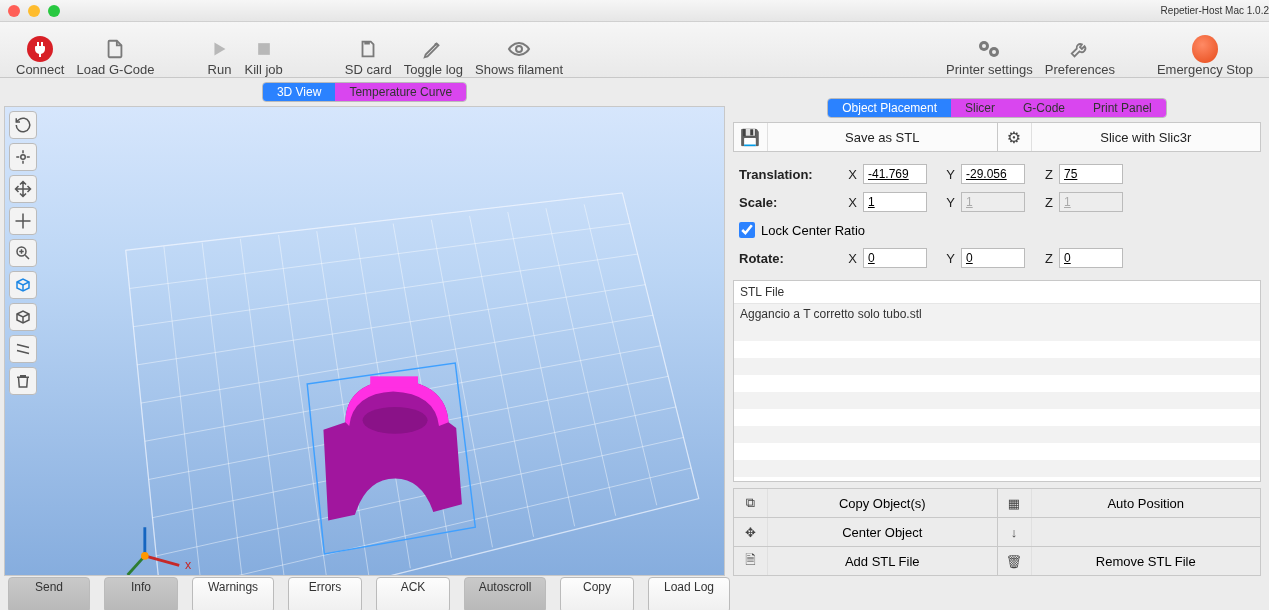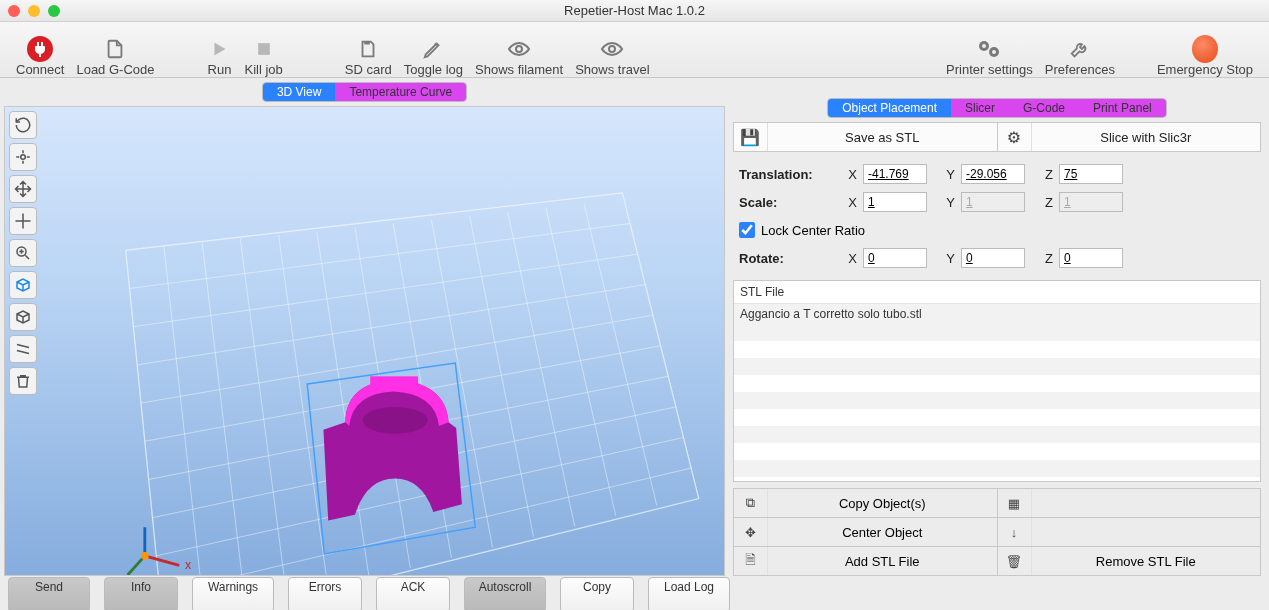--- a/index.html
+++ b/index.html
@@ -3,21 +3,21 @@
 <meta charset="utf-8">
 <style>
   * { box-sizing: border-box; margin: 0; padding: 0; font-family: -apple-system, "Helvetica Neue", Arial, sans-serif; font-size: 13px; }
   body { width: 1269px; height: 610px; background: #ececec; overflow: hidden; }
 
   
   .titlebar { height: 22px; display: flex; align-items: center; padding: 0 8px; background: linear-gradient(#f6f6f6,#e6e6e6); border-bottom: 1px solid #d0d0d0; position: relative; }
   .traffic { display: flex; gap: 8px; }
   .traffic span { width:12px; height:12px; border-radius:50%; display:inline-block; }
   .tl-close{background:#ff5f57;} .tl-min{background:#febc2e;} .tl-max{background:#28c840;}
-  .title { position:absolute; left:0; right:0; text-align:center; font-size:13px; color:#333; pointer-events:none; }
+  .title { position:absolute; left:0; right:0; text-align:right; font-size:10px; color:#333; pointer-events:none; }
 
   
   .toolbar { height: 56px; background: linear-gradient(#f6f6f6,#e9e9e9); border-bottom:1px solid #c8c8c8; display:flex; align-items:center; padding: 2px 10px 0; }
   .tbtn { display:flex; flex-direction:column; align-items:center; justify-content:flex-end; margin: 0 6px; color:#444; font-size:11px; height:52px; cursor:default; }
   .tbtn .icn { width:26px; height:26px; display:flex; align-items:center; justify-content:center; color:#7a7a7a; }
   .tbtn.connect .icn { width:26px;height:26px;border-radius:50%;background:#d81f26;color:#fff;font-weight:bold; }
   .spacer { flex:1; }
 
   
   .main { display:flex; height: calc(610px - 22px - 56px - 30px); }
@@ -141,29 +141,20 @@
     <span>Toggle log</span>
   </div>
   <div class="tbtn">
     <div class="icn">
         <svg width="24" height="24" viewBox="0 0 24 24" fill="none" stroke="#7a7a7a" stroke-width="2">
           <path d="M2 12s3.5-6 10-6 10 6 10 6-3.5 6-10 6S2 12 2 12z"></path>
           <circle cx="12" cy="12" r="3"></circle>
         </svg>
       </div>
     <span>Shows filament</span>
-  </div>
-  <div class="tbtn">
-    <div class="icn">
-        <svg width="24" height="24" viewBox="0 0 24 24" fill="none" stroke="#7a7a7a" stroke-width="2">
-          <path d="M2 12s3.5-6 10-6 10 6 10 6-3.5 6-10 6S2 12 2 12z"></path>
-          <circle cx="12" cy="12" r="3"></circle>
-        </svg>
-      </div>
-    <span>Shows travel</span>
   </div>
 
   <div class="spacer"></div>
 
   <div class="tbtn">
     <div class="icn">
         <svg width="26" height="22" viewBox="0 0 26 22" fill="#7a7a7a">
           <circle cx="8" cy="8" r="5"></circle>
           <circle cx="18" cy="14" r="5"></circle>
           <circle cx="8" cy="8" r="2" fill="#ececec"></circle>
@@ -377,20 +368,21 @@
     </div>
 
     <div class="grid4">
       <div class="grow">
         <div class="gcell">
             <div class="gi">⧉</div>
             <div class="gl">Copy Object(s)</div>
           </div>
         <div class="gcell">
             <div class="gi">▦</div>
+            <div class="gl">Auto Position</div>
           </div>
       </div>
       <div class="grow">
         <div class="gcell">
             <div class="gi">✥</div>
             <div class="gl">Center Object</div>
           </div>
         <div class="gcell">
             <div class="gi">↓</div>
           </div>

